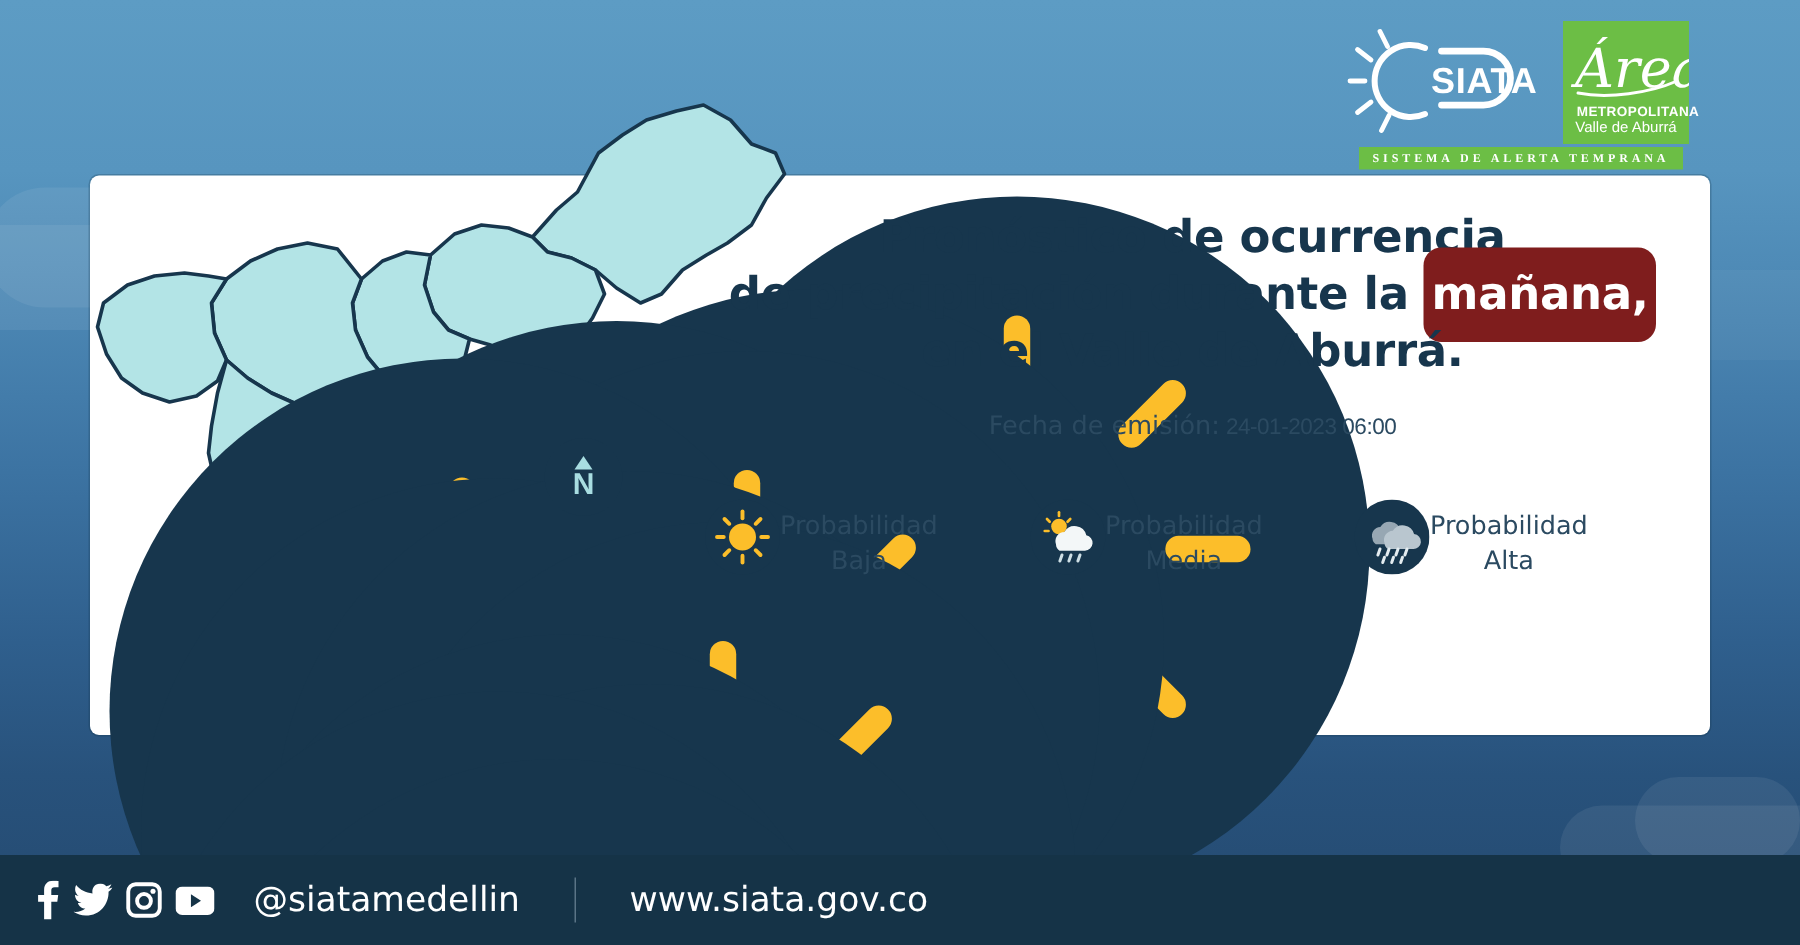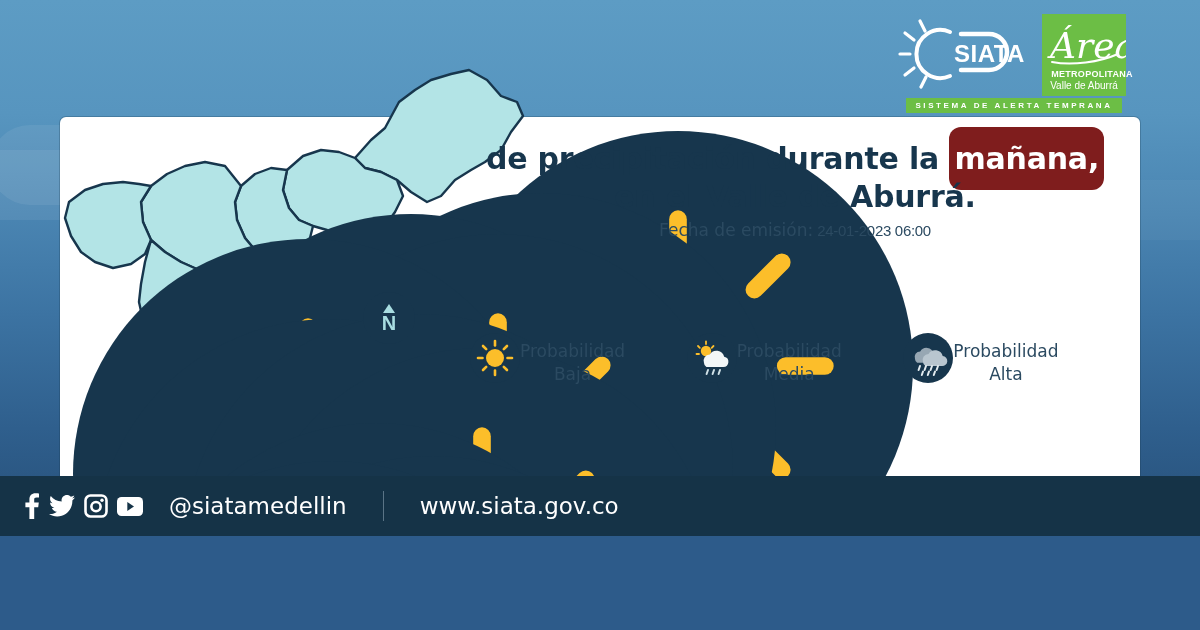--- a/index.html
+++ b/index.html
@@ -1,21 +1,21 @@
 <!DOCTYPE html>
 <html><head>
 <meta charset="utf-8">
 <style>
   html,body{margin:0;padding:0;}
   body{
     width:1200px;height:630px;overflow:hidden;position:relative;
     font-family:"Liberation Sans",sans-serif;
     background:#2d5b8a;
   }
-  .stage{position:absolute;inset:0;width:1200px;height:536px;overflow:hidden;}
+  .stage{position:absolute;inset:0;width:1200px;height:630px;overflow:hidden;}
 
   
   .sky{
     position:absolute;left:0;top:0;width:1200px;height:630px;
     background:linear-gradient(180deg,#5d9cc4 0%,#5795bf 18%,#4a85b2 34%,#3c73a2 50%,#2f5f8d 68%,#28527c 82%,#24496f 100%);
   }
   .cloud-bg{position:absolute;background:rgba(255,255,255,0.07);border-radius:999px;}
   .cloud-bg.c1{left:-60px;top:150px;width:240px;height:70px;}
   .cloud-bg.c2{left:-10px;top:125px;width:130px;height:80px;border-radius:999px;}
   .cloud-bg.c3{left:330px;top:505px;width:250px;height:58px;}
@@ -48,21 +48,21 @@
   .compass .n{color:#a8dde1;font-weight:bold;font-size:20px;line-height:18px;font-family:"Liberation Sans",sans-serif;}
 
   
   .panel{position:absolute;left:470px;top:140px;width:650px;}
   .title{
     text-align:center;color:#17364d;font-weight:bold;font-size:30px;line-height:38px;
     letter-spacing:-0.2px;font-family:"DejaVu Sans",sans-serif;
   }
   .title .hl{background:#7f1d1d;color:#ffffff;padding:14px 5px;border-radius:12px;}
   .fecha{
-    text-align:center;margin-top:4px;color:#2b4a61;font-size:17px;
+    text-align:center;margin-top:20px;color:#2b4a61;font-size:17px;
     font-family:"DejaVu Sans",sans-serif;
   }
   .fecha .lbl{font-size:17px;}
   .fecha .val{font-size:15px;font-family:"Liberation Sans",sans-serif;letter-spacing:-0.3px;margin-left:4px;}
 
   
   .legend{position:absolute;left:470px;top:330px;width:650px;display:flex;}
   .leg-item{flex:1;display:flex;flex-direction:row;align-items:center;}
   .leg-ico{width:50px;height:50px;}
   .leg-label{
@@ -79,21 +79,21 @@
   }
   .area-script{
     position:absolute;left:0;top:2px;width:84px;height:54px;
   }
   .area-l1{color:#fff;font-size:9px;font-weight:bold;letter-spacing:.3px;line-height:11px;font-family:"Liberation Sans",sans-serif;padding-left:16px;}
   .area-l2{color:#fff;font-size:10px;line-height:12px;font-family:"Liberation Sans",sans-serif;}
   .sat-bar{
     position:absolute;left:8px;top:84px;width:216px;height:15px;background:#6cbe45;
     display:flex;align-items:center;justify-content:center;
   }
-  .sat-bar span{color:#fff;font-size:8px;font-weight:bold;letter-spacing:2.6px;font-family:Liberation Sans, sans-serif;}
+  .sat-bar span{color:#fff;font-size:8px;font-weight:bold;letter-spacing:2.6px;font-family:Liberation Serif, serif;}
 
   
   .footer{
     position:absolute;left:0;bottom:0;width:1200px;height:60px;background:#153347;
     display:flex;align-items:center;justify-content:flex-start;padding-left:24px;
   }
   .footer-inner{display:flex;align-items:center;gap:18px;}
   .socials{display:flex;align-items:center;gap:9px;}
   .socials svg{display:block;}
   .handle{color:#fff;font-size:23px;font-family:"DejaVu Sans",sans-serif;margin-left:8px;}
@@ -366,20 +366,21 @@
     </div>
 
     <div class="compass">
       <div class="tri"></div>
       <div class="n">N</div>
     </div>
   </div>
 
   <div class="panel">
     <div class="title">
+      <div>Pronóstico de ocurrencia</div>
       <div>
         <span>de precipitación durante la</span>
         <span class="hl">mañana,</span>
       </div>
       <div>en el Valle de Aburrá.</div>
     </div>
     <div class="fecha">
       <span class="lbl">Fecha de emisión:</span><span class="val">24-01-2023 06:00</span>
     </div>
   </div>

